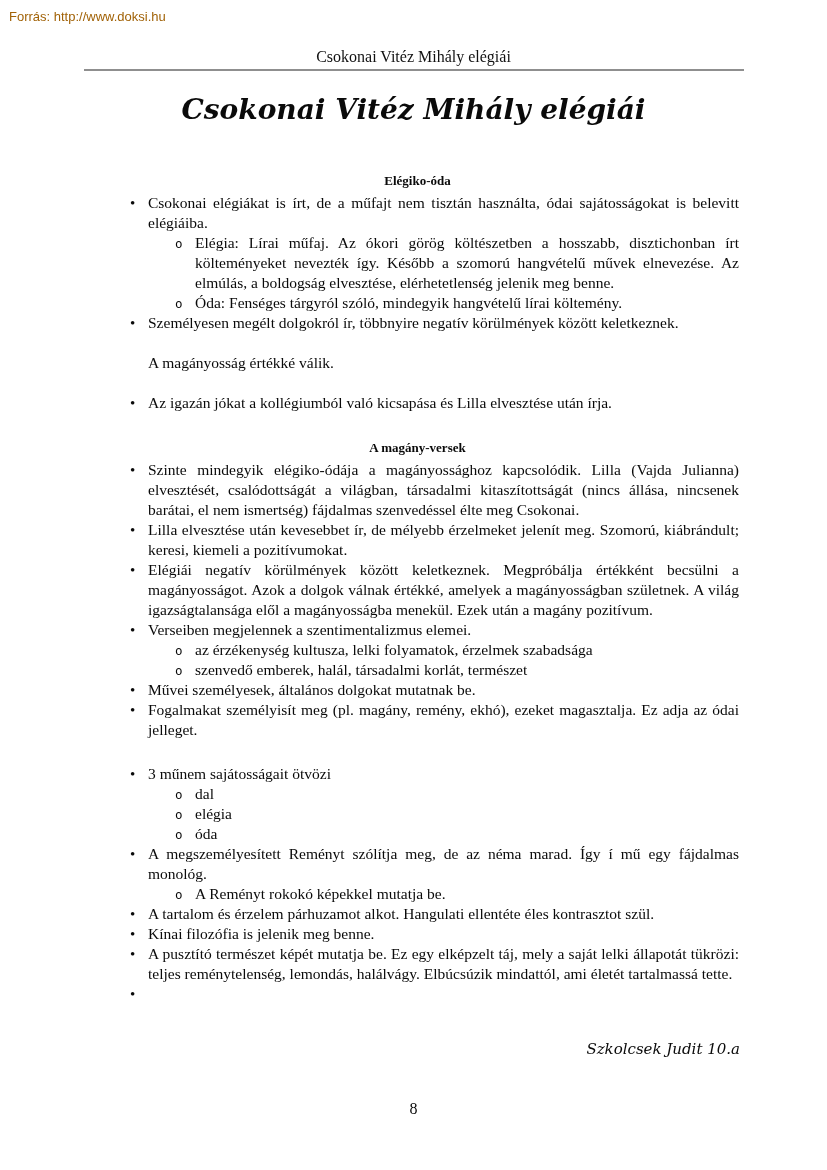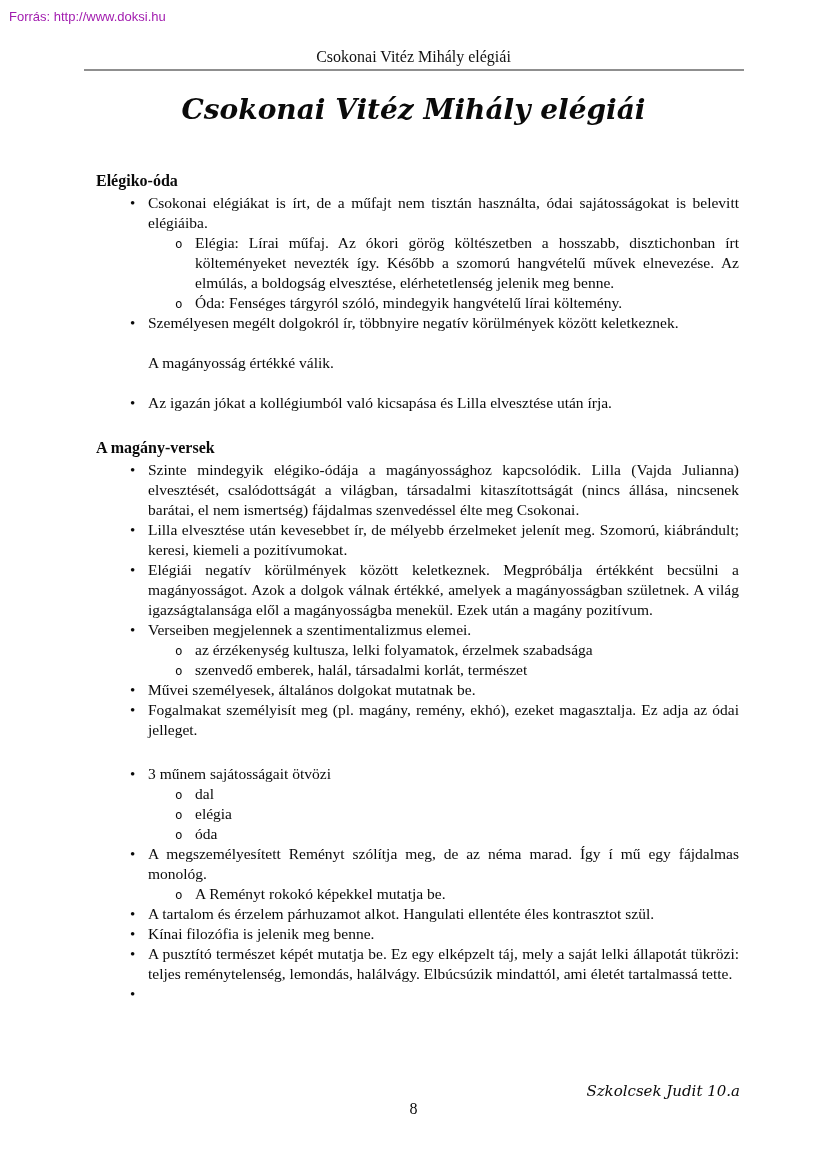--- a/index.html
+++ b/index.html
@@ -6,21 +6,21 @@
   .page{
     position:relative;
     width:827px;height:1170px;
     background:#ffffff;color:#000;
     font-family:"Liberation Serif","DejaVu Serif",serif;
     overflow:hidden;
   }
   .source-note{
     position:absolute;left:9px;top:9px;
     font-family:"Liberation Sans","DejaVu Sans",sans-serif;
-    font-size:13px;color:#a21caf;
+    font-size:13px;color:#a16207;
   }
   .running-header{
     padding-top:48px;text-align:center;
     font-size:16px;line-height:17px;color:#111;
   }
   .header-rule{
     width:660px;margin:4px auto 0;
     border-bottom:2px solid #8f8f8f;height:0;
   }
   .doc-title{
@@ -30,40 +30,40 @@
     font-size:28px;line-height:34px;color:#0a0a0a;
   }
   .content{
     margin:43px 88px 0 96px;
     font-size:15.5px;line-height:20px;
     text-align:justify;color:#0a0a0a;
   }
   .section{margin-top:0;}
   .section + .section{margin-top:24px;}
   .section-heading{
-    font-size:16px;font-weight:bold;
+    font-size:13px;font-weight:bold;
     line-height:22px;margin:0 0 1px 0;
-    text-align:left;
+    text-align:center;
   }
   .item{position:relative;}
   .item.spaced{margin-top:20px;}
   .bullet{padding-left:52px;}
   .bullet > .marker{
     position:absolute;left:34px;top:0;
     font-size:15px;
   }
   .sub{padding-left:99px;}
   .sub > .marker{
     position:absolute;left:79px;top:1px;
     font-family:"DejaVu Sans Mono","Liberation Mono",monospace;
     font-size:12.5px;
   }
   .para{padding-left:52px;}
   .footer-author{
-    position:absolute;top:1082px;right:87px;
+    position:absolute;top:1040px;right:87px;
     font-family:"DejaVu Serif","Liberation Serif",serif;
     font-style:italic;font-size:15px;color:#0a0a0a;
   }
   .page-number{
     position:absolute;top:1100px;left:0;width:100%;
     text-align:center;font-size:16px;color:#0a0a0a;
   }
 </style>
 </head>
 <body>

